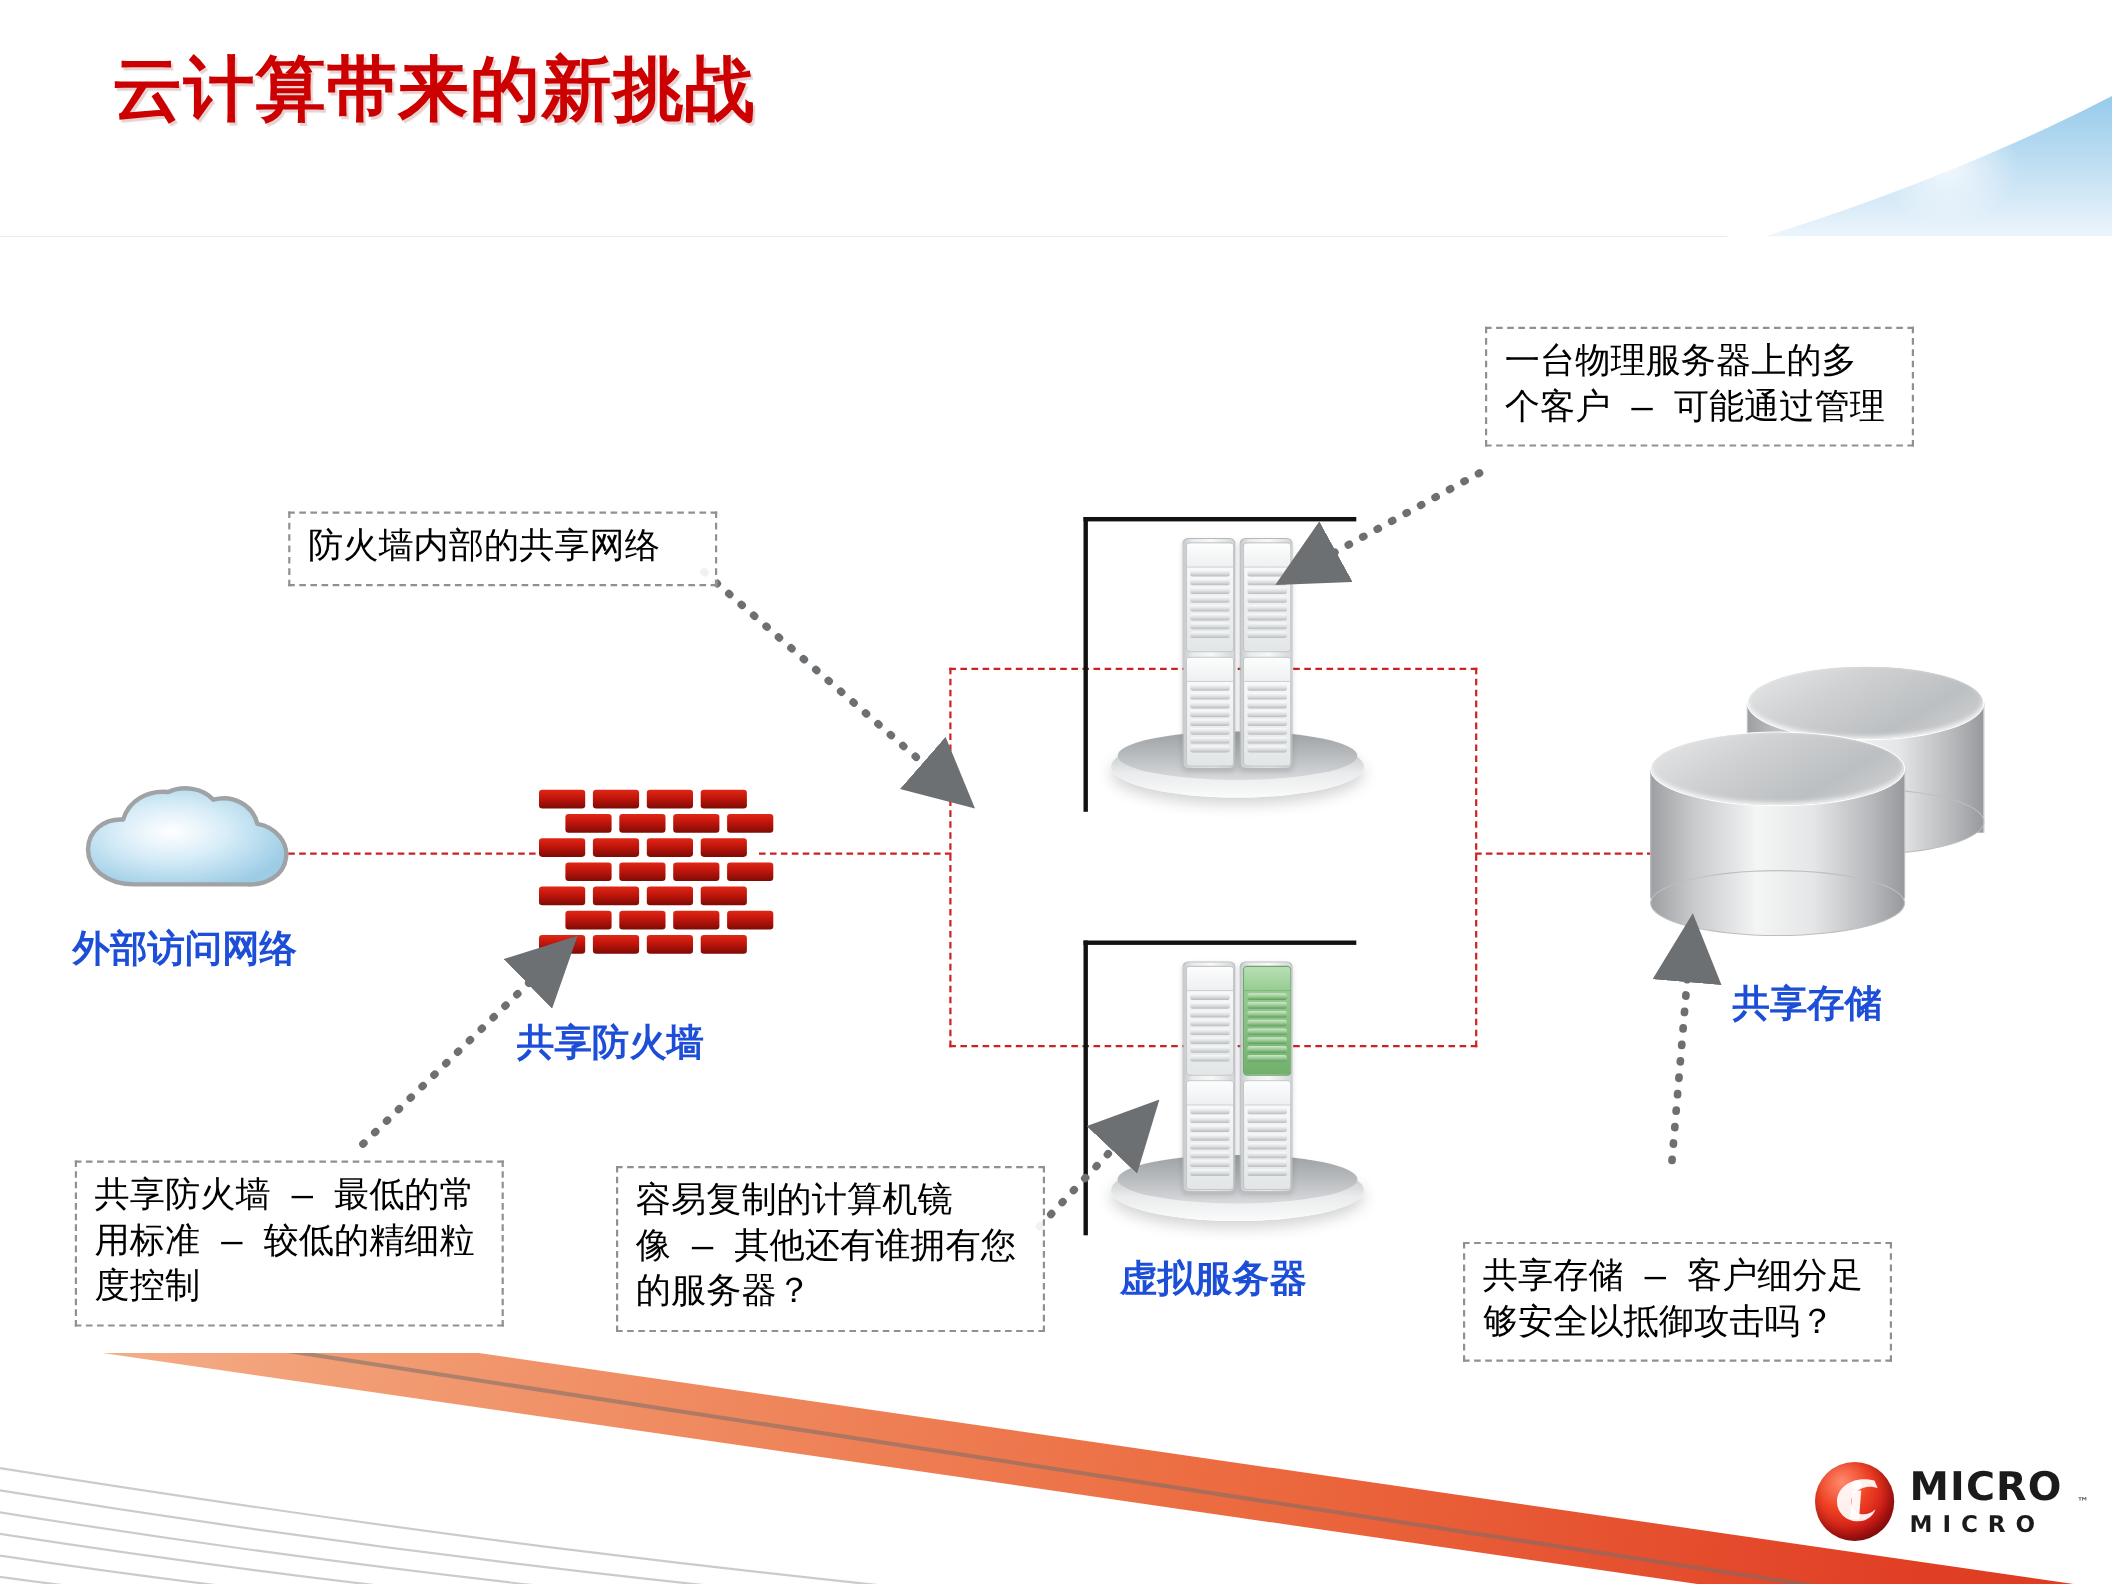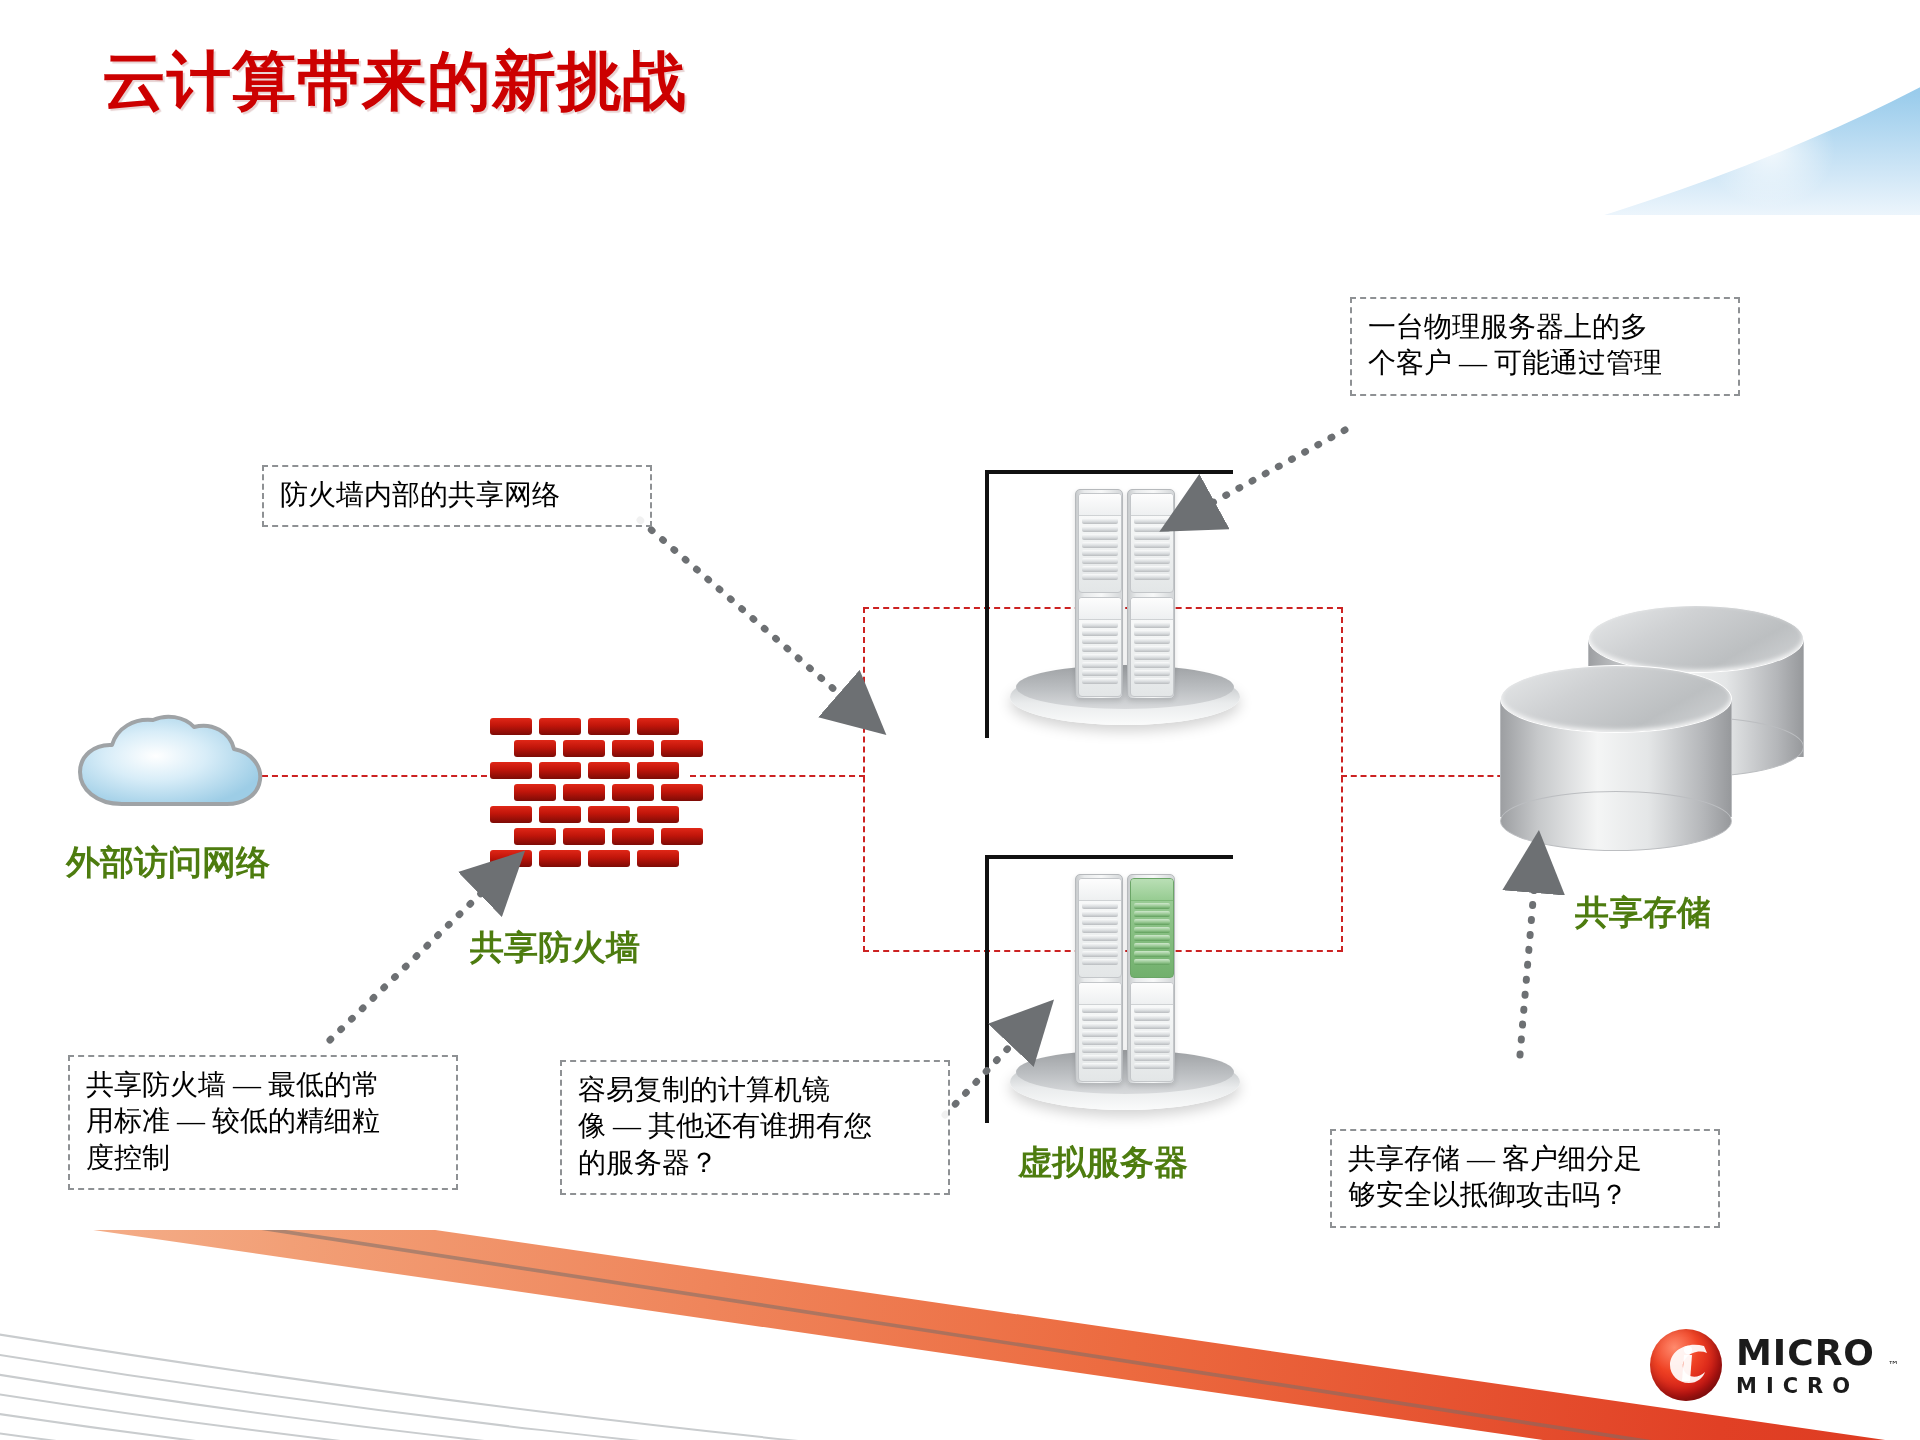--- a/index.html
+++ b/index.html
@@ -219,33 +219,33 @@
     border: 1px solid #ffffff;
     box-shadow: inset 0 -2px 5px rgba(255,255,255,.85);
   }
 
   
   .callout {
     position: absolute;
     border: 2px dashed #8e9194;
     background: rgba(255,255,255,.9);
     padding: 10px 14px 12px 16px;
-    font-size: 28px;
+    font-size: 32px;
     line-height: 1.30;
     color: #000;
-    font-family: Liberation Serif, serif;
+    font-family: Liberation Mono, monospace;
   }
   .callout-line { white-space: nowrap; }
 
   
   .label {
     position: absolute;
     font-size: 34px;
     font-weight: bold;
-    color: #4d7c0f;
+    color: #1d4ed8;
     white-space: nowrap;
     font-family: "Liberation Serif", "DejaVu Serif", serif;
   }
 
   
   .leader { position: absolute; pointer-events: none; }
 
   
   .footer-copy {
     position: absolute;

